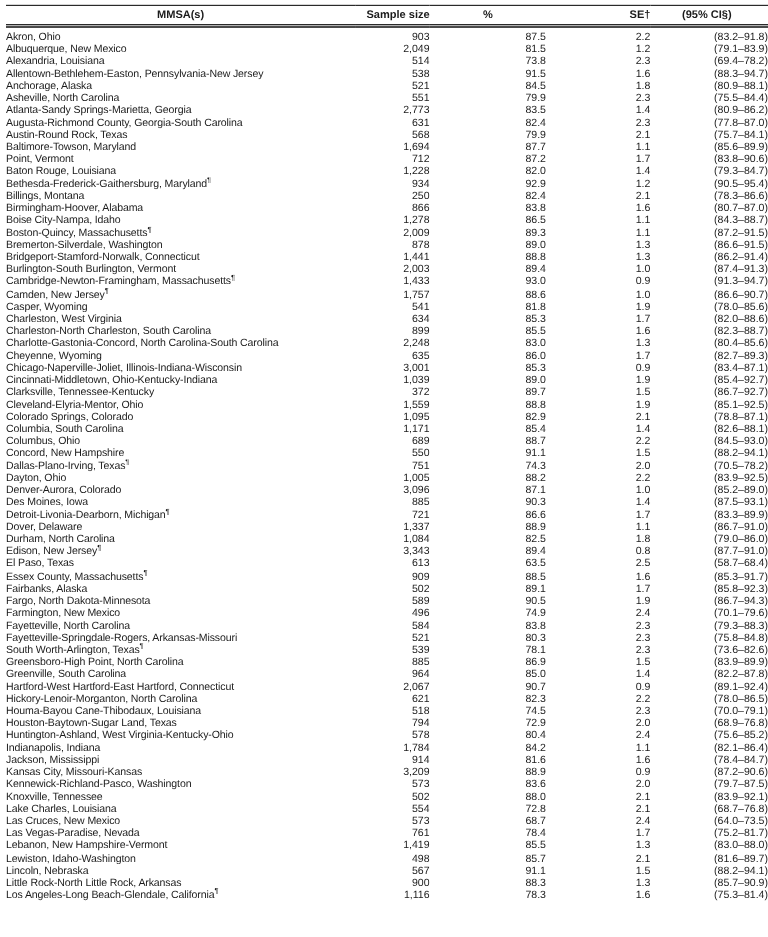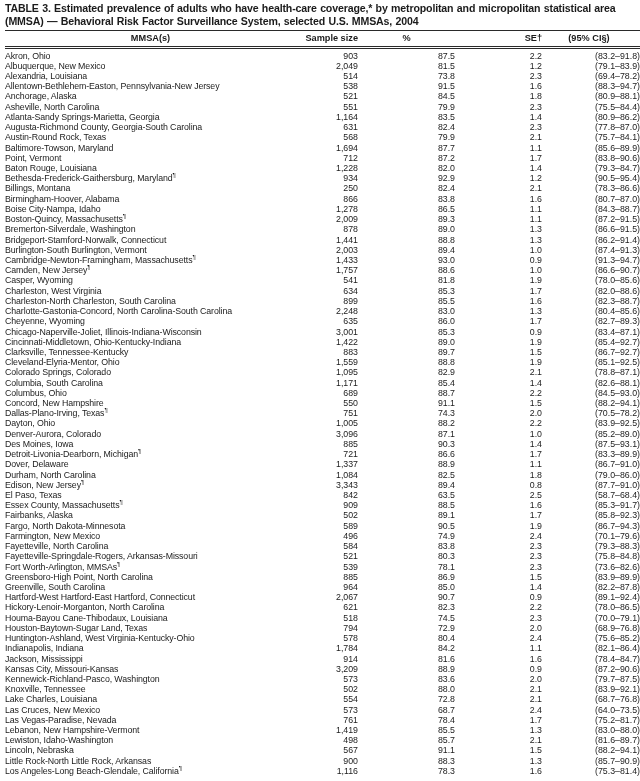--- a/index.html
+++ b/index.html
@@ -55,21 +55,20 @@
   td.t-n    { text-align:right; }
   td.t-pct  { text-align:right; }
   td.t-se   { text-align:right; }
   td.t-ci   { text-align:right; padding-right:2px; }
   sup.fn { font-size:6.3px; vertical-align:super; line-height:0; }
 </style>
 </head>
 <body>
 
 <div class="page">
-  <div class="title">TABLE 3. Estimated prevalence of adults who have health-care coverage,* by metropolitan and micropolitan statistical area (MMSA) — Behavioral Risk Factor Surveillance System, selected U.S. MMSAs, 2004</div>
 
   <table class="data">
     <colgroup>
       <col class="c-name">
         <col class="c-n">
         <col class="c-pct">
         <col class="c-se">
         <col class="c-ci">
     </colgroup>
     <thead>
@@ -125,21 +124,21 @@
   <tr>
     <td class="t-name"><span class="nm">Asheville, North Carolina</span><sup class="fn"></sup></td>
     <td class="t-n">551</td>
     <td class="t-pct">79.9</td>
     <td class="t-se">2.3</td>
     <td class="t-ci">(75.5–84.4)</td>
   </tr>
 
   <tr>
     <td class="t-name"><span class="nm">Atlanta-Sandy Springs-Marietta, Georgia</span><sup class="fn"></sup></td>
-    <td class="t-n">1,164</td>
+    <td class="t-n">2,773</td>
     <td class="t-pct">83.5</td>
     <td class="t-se">1.4</td>
     <td class="t-ci">(80.9–86.2)</td>
   </tr>
 
   <tr>
     <td class="t-name"><span class="nm">Augusta-Richmond County, Georgia-South Carolina</span><sup class="fn"></sup></td>
     <td class="t-n">631</td>
     <td class="t-pct">82.4</td>
     <td class="t-se">2.3</td>
@@ -301,29 +300,29 @@
   <tr>
     <td class="t-name"><span class="nm">Chicago-Naperville-Joliet, Illinois-Indiana-Wisconsin</span><sup class="fn"></sup></td>
     <td class="t-n">3,001</td>
     <td class="t-pct">85.3</td>
     <td class="t-se">0.9</td>
     <td class="t-ci">(83.4–87.1)</td>
   </tr>
 
   <tr>
     <td class="t-name"><span class="nm">Cincinnati-Middletown, Ohio-Kentucky-Indiana</span><sup class="fn"></sup></td>
-    <td class="t-n">1,422</td>
+    <td class="t-n">1,039</td>
     <td class="t-pct">89.0</td>
     <td class="t-se">1.9</td>
     <td class="t-ci">(85.4–92.7)</td>
   </tr>
 
   <tr>
     <td class="t-name"><span class="nm">Clarksville, Tennessee-Kentucky</span><sup class="fn"></sup></td>
-    <td class="t-n">883</td>
+    <td class="t-n">372</td>
     <td class="t-pct">89.7</td>
     <td class="t-se">1.5</td>
     <td class="t-ci">(86.7–92.7)</td>
   </tr>
 
   <tr>
     <td class="t-name"><span class="nm">Cleveland-Elyria-Mentor, Ohio</span><sup class="fn"></sup></td>
     <td class="t-n">1,559</td>
     <td class="t-pct">88.8</td>
     <td class="t-se">1.9</td>
@@ -421,21 +420,21 @@
   <tr>
     <td class="t-name"><span class="nm">Edison, New Jersey</span><sup class="fn">¶</sup></td>
     <td class="t-n">3,343</td>
     <td class="t-pct">89.4</td>
     <td class="t-se">0.8</td>
     <td class="t-ci">(87.7–91.0)</td>
   </tr>
 
   <tr>
     <td class="t-name"><span class="nm">El Paso, Texas</span><sup class="fn"></sup></td>
-    <td class="t-n">842</td>
+    <td class="t-n">613</td>
     <td class="t-pct">63.5</td>
     <td class="t-se">2.5</td>
     <td class="t-ci">(58.7–68.4)</td>
   </tr>
 
   <tr>
     <td class="t-name"><span class="nm">Essex County, Massachusetts</span><sup class="fn">¶</sup></td>
     <td class="t-n">909</td>
     <td class="t-pct">88.5</td>
     <td class="t-se">1.6</td>
@@ -476,21 +475,21 @@
 
   <tr>
     <td class="t-name"><span class="nm">Fayetteville-Springdale-Rogers, Arkansas-Missouri</span><sup class="fn"></sup></td>
     <td class="t-n">521</td>
     <td class="t-pct">80.3</td>
     <td class="t-se">2.3</td>
     <td class="t-ci">(75.8–84.8)</td>
   </tr>
 
   <tr>
-    <td class="t-name"><span class="nm">Fort Worth-Arlington, MMSAs</span><sup class="fn">¶</sup></td>
+    <td class="t-name"><span class="nm">South Worth-Arlington, Texas</span><sup class="fn">¶</sup></td>
     <td class="t-n">539</td>
     <td class="t-pct">78.1</td>
     <td class="t-se">2.3</td>
     <td class="t-ci">(73.6–82.6)</td>
   </tr>
 
   <tr>
     <td class="t-name"><span class="nm">Greensboro-High Point, North Carolina</span><sup class="fn"></sup></td>
     <td class="t-n">885</td>
     <td class="t-pct">86.9</td>

